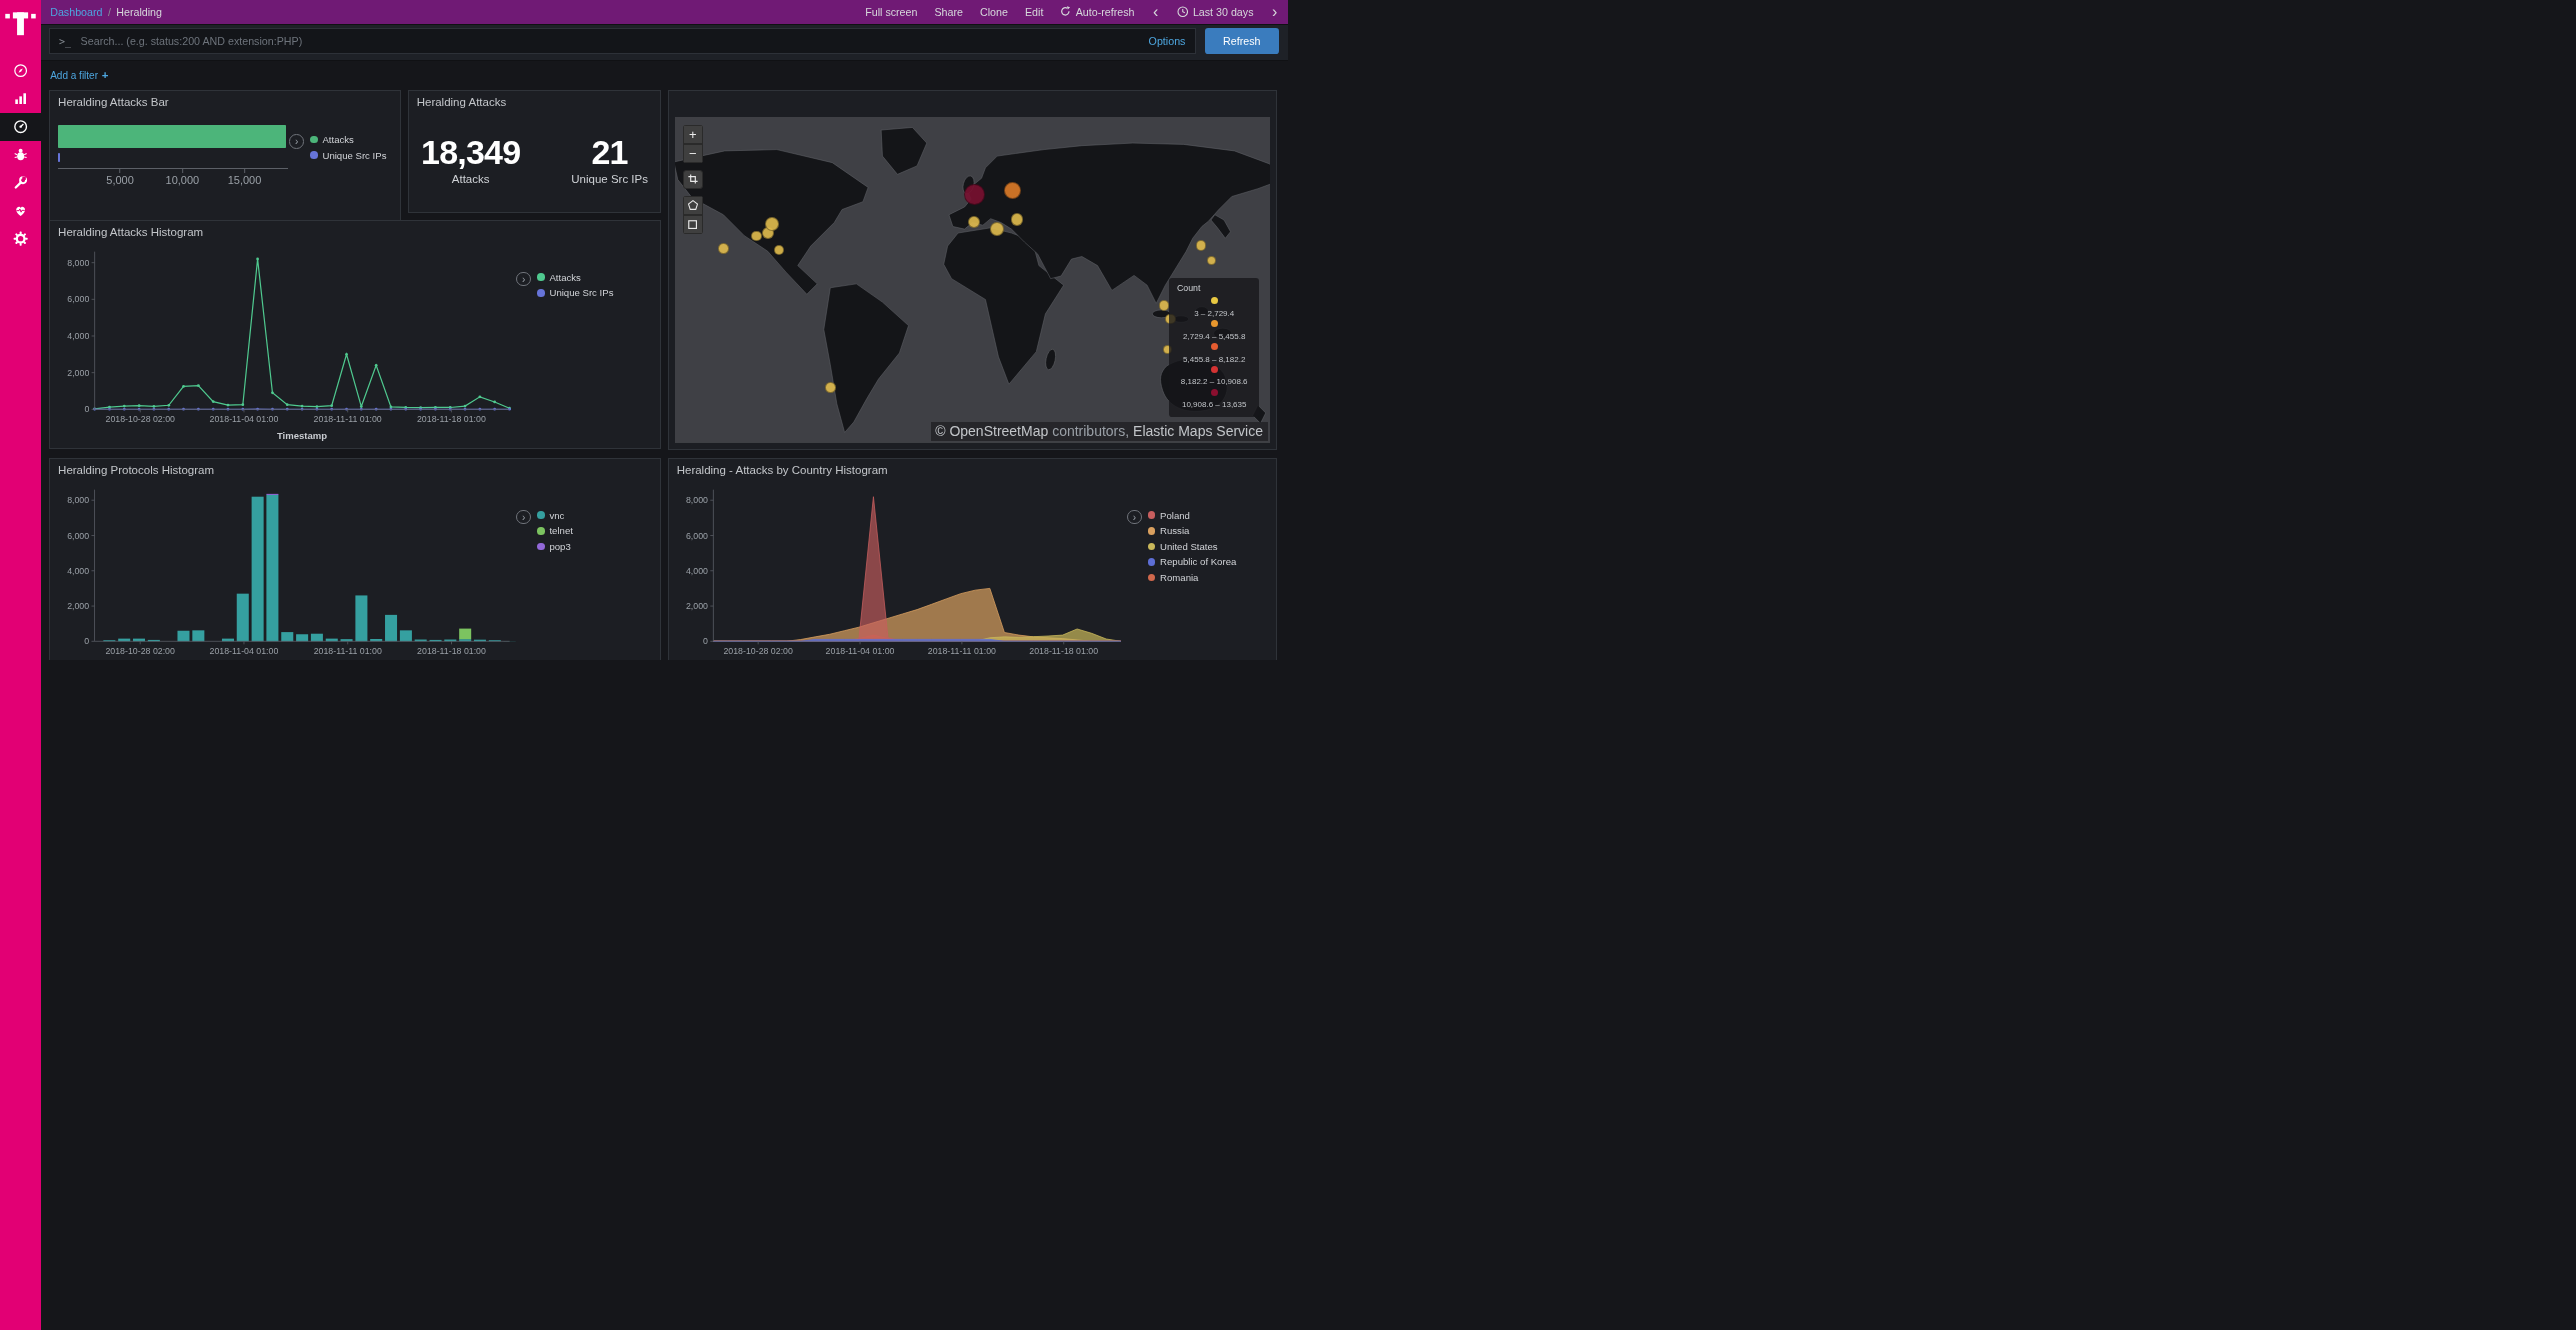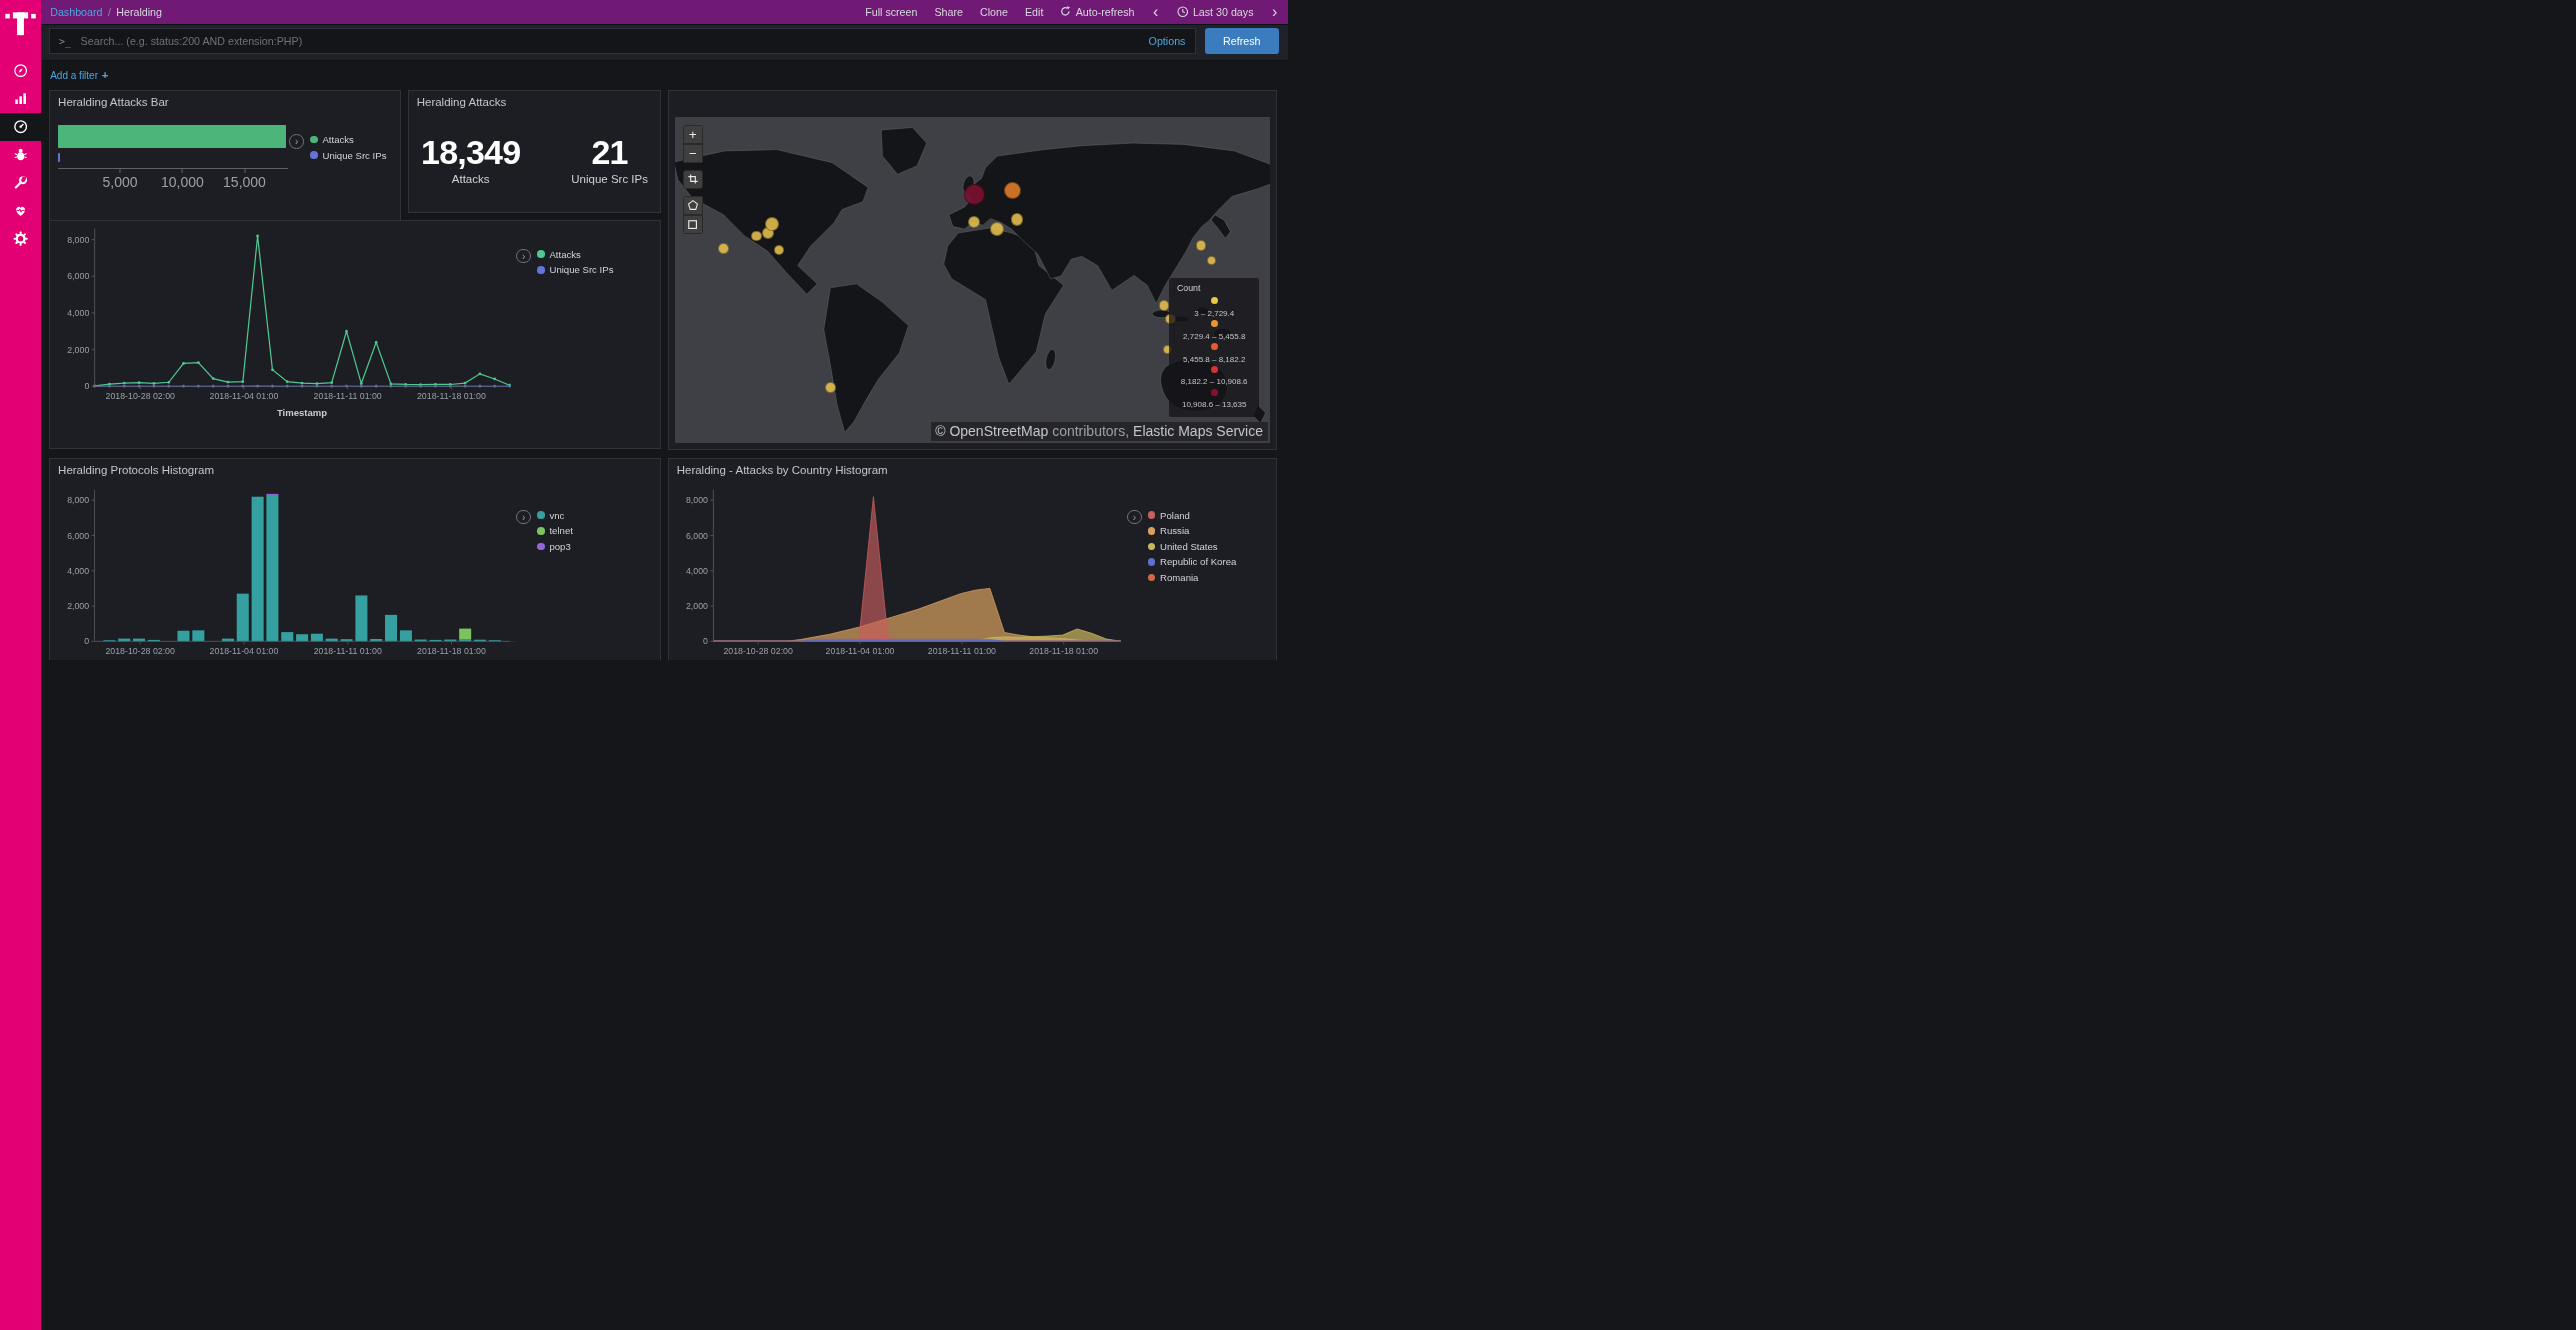--- a/index.html
+++ b/index.html
@@ -59,21 +59,21 @@
   .legend-items{display:flex;flex-direction:column;gap:4.6px;}
   .legend-item{display:flex;align-items:center;gap:4.6px;font-size:9.6px;color:#d2d4d8;white-space:nowrap;}
   .legend-dot{width:7.7px;height:7.7px;border-radius:50%;flex:none;}
   .legend-dot.small{width:7px;height:7px;}
 
   
   .hbar-chart{width:230px;margin:10.7px 1.5px 0 1.5px;}
   .hbar-bars{display:flex;flex-direction:column;gap:5.4px;padding-bottom:6.1px;}
   .hbar{border-radius:0.8px;}
   .hbar-axis{position:relative;border-top:0.8px solid #5c6067;height:20px;}
-  .hbar-tick{position:absolute;top:0;transform:translateX(-50%);font-size:14px;color:#9aa0a7;text-align:center;}
+  .hbar-tick{position:absolute;top:0;transform:translateX(-50%);font-size:11px;color:#9aa0a7;text-align:center;}
   .hbar-tick i{display:block;width:0.8px;height:3.1px;background:#5c6067;margin:0 auto 1.5px;}
   #panel-attacks-bar .legend{margin-top:20px;}
 
   
   .metric-row{display:flex;height:90px;align-items:center;justify-content:center;gap:51px;}
   .metric{text-align:center;}
   .metric-value{font-size:34px;font-weight:bold;color:#fff;letter-spacing:-0.8px;}
   .metric-label{font-size:11.5px;color:#cfd2d6;margin-top:1.5px;}
 
   
@@ -359,20 +359,21 @@
             </div>
           </div>
       </div>
       <div class="map-attrib" data-interactable="false">
         <span data-interactable="true">© OpenStreetMap</span><span class="dim" data-interactable="false"> contributors, </span><span data-interactable="true">Elastic Maps Service</span>
       </div>
     </div>
   </section>
 
   <section class="panel" id="panel-attacks-hist" data-interactable="false">
+    <div class="panel-title" data-interactable="true">Heralding Attacks Histogram</div>
     <div class="panel-body">
       <svg id="histSvg" width="460" height="199" data-interactable="false" viewBox="0 0 600 260">
           <polyline points="50.0,215.3 69.4,213.1 88.7,211.7 108.1,211.2 127.4,212.2 146.8,210.7 166.1,186.1 185.5,184.9 204.9,205.9 224.2,210.5 243.6,210.0 262.9,19.6 282.3,194.4 301.6,210.0 321.0,211.7 340.4,212.4 359.7,211.2 379.1,144.1 398.4,212.4 417.8,158.5 437.1,212.9 456.5,213.6 475.9,213.8 495.2,213.4 514.6,213.6 533.9,211.7 553.3,199.7 572.6,206.4 592.0,214.6" fill="none" stroke="#4fc98f" stroke-width="1.6"></polyline>
           <circle cx="50.0" cy="215.3" r="1.8" fill="#4fc98f"></circle>
           <circle cx="69.4" cy="213.1" r="1.8" fill="#4fc98f"></circle>
           <circle cx="88.7" cy="211.7" r="1.8" fill="#4fc98f"></circle>
           <circle cx="108.1" cy="211.2" r="1.8" fill="#4fc98f"></circle>
           <circle cx="127.4" cy="212.2" r="1.8" fill="#4fc98f"></circle>
           <circle cx="146.8" cy="210.7" r="1.8" fill="#4fc98f"></circle>
           <circle cx="166.1" cy="186.1" r="1.8" fill="#4fc98f"></circle>

